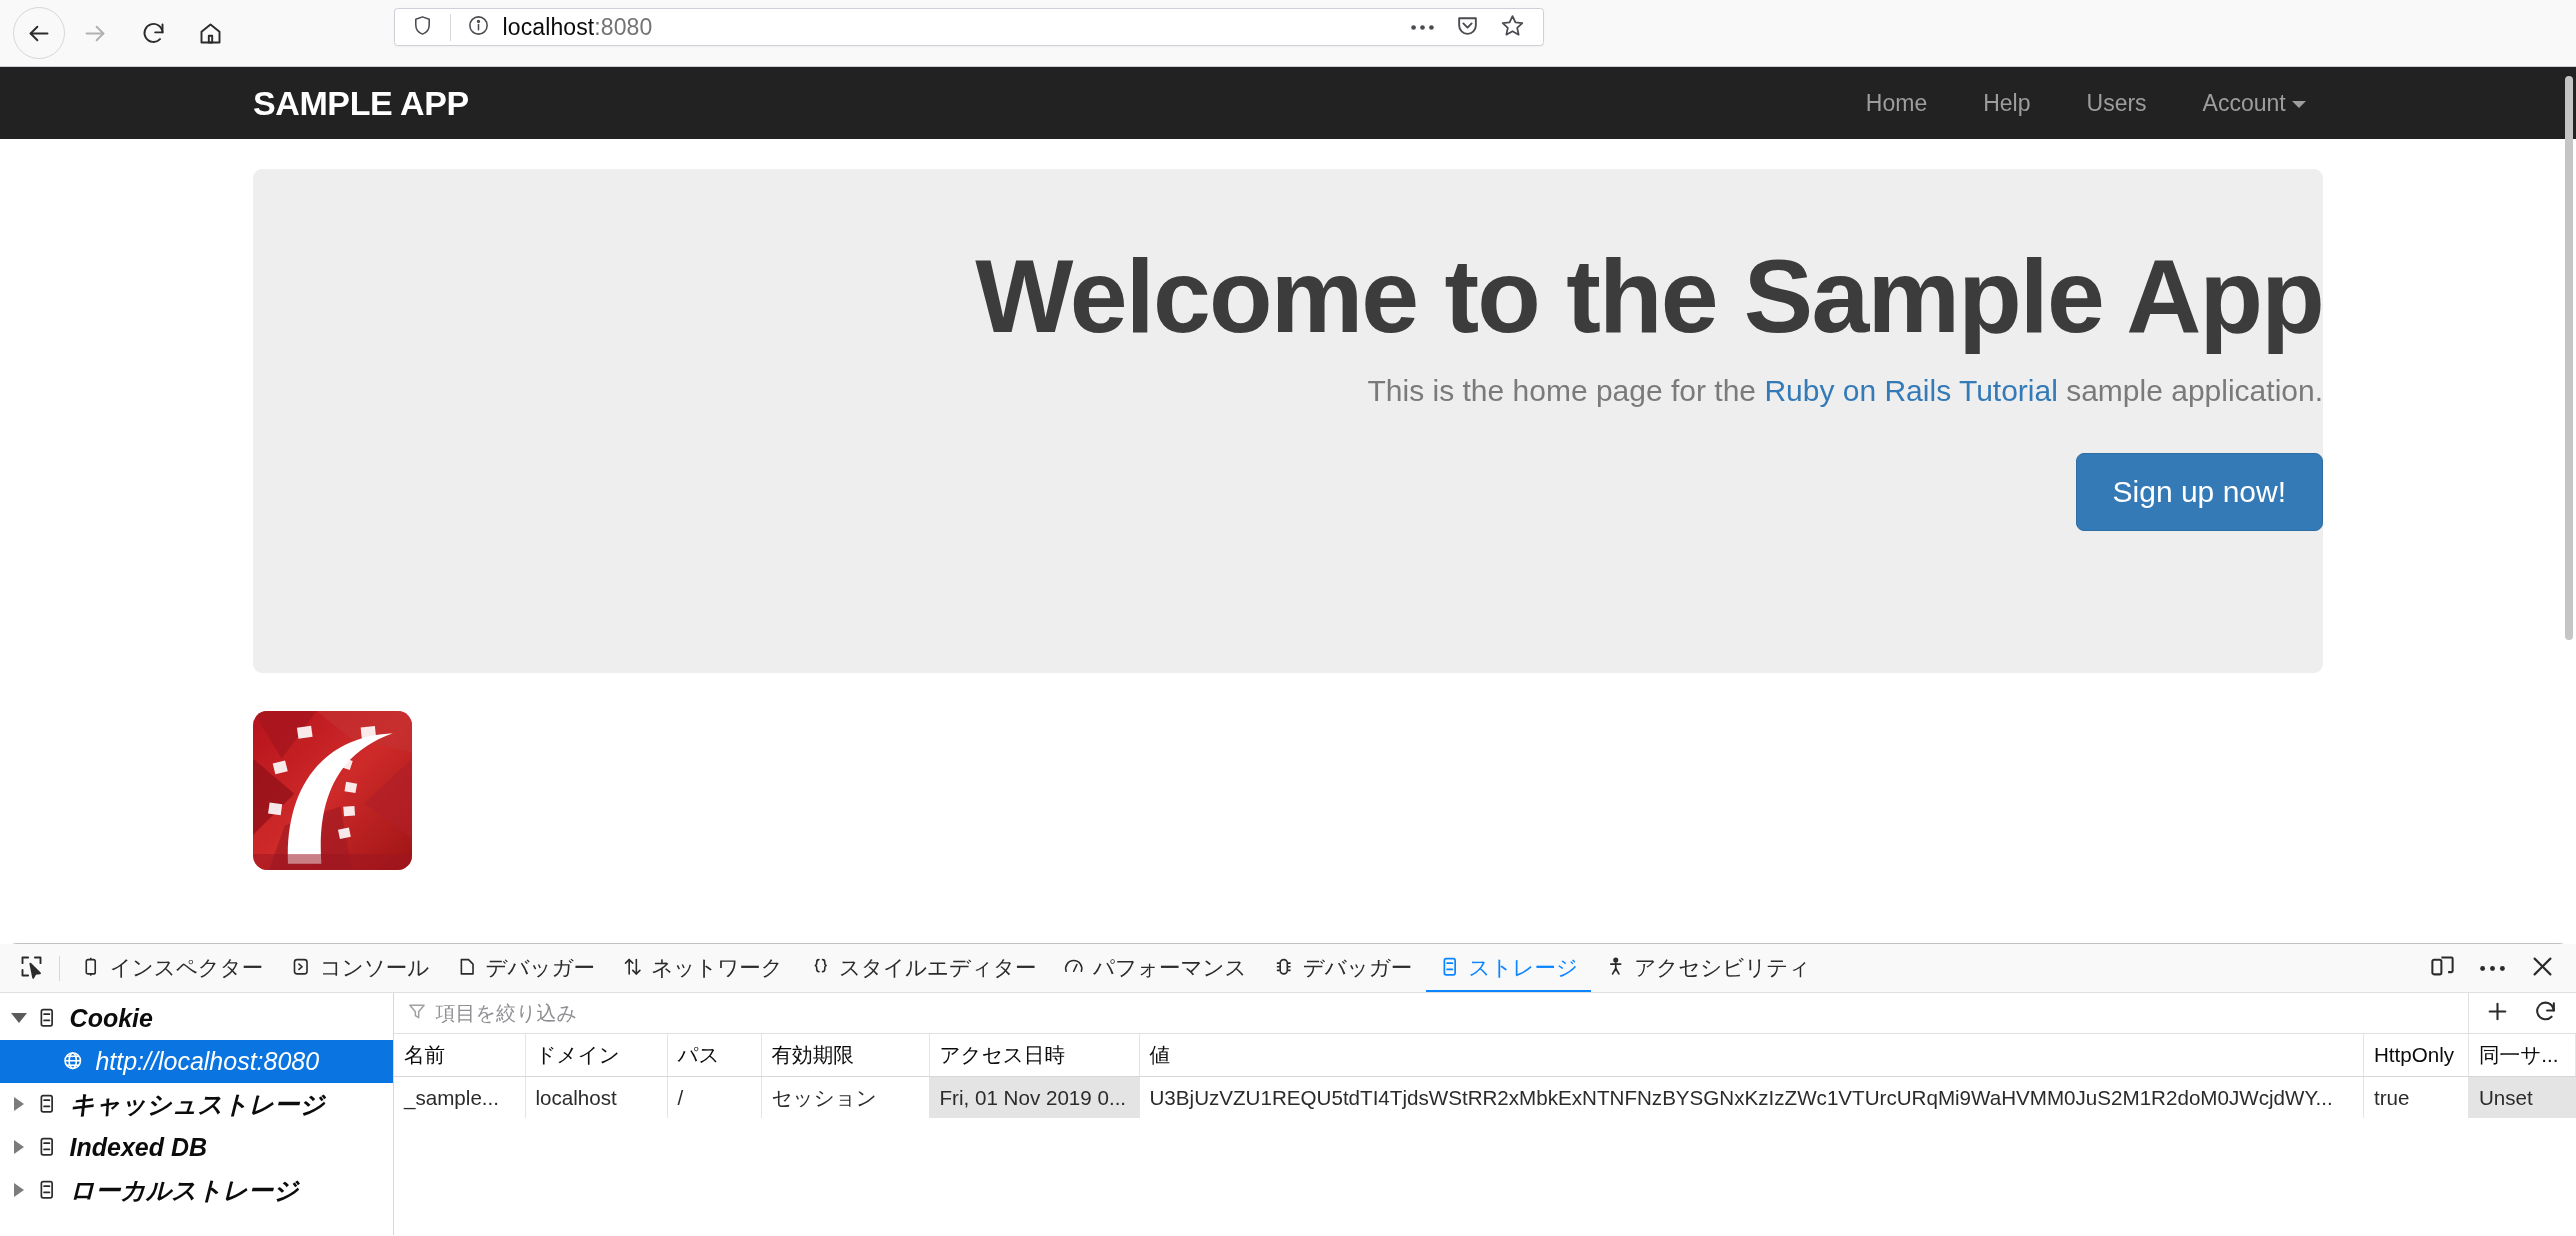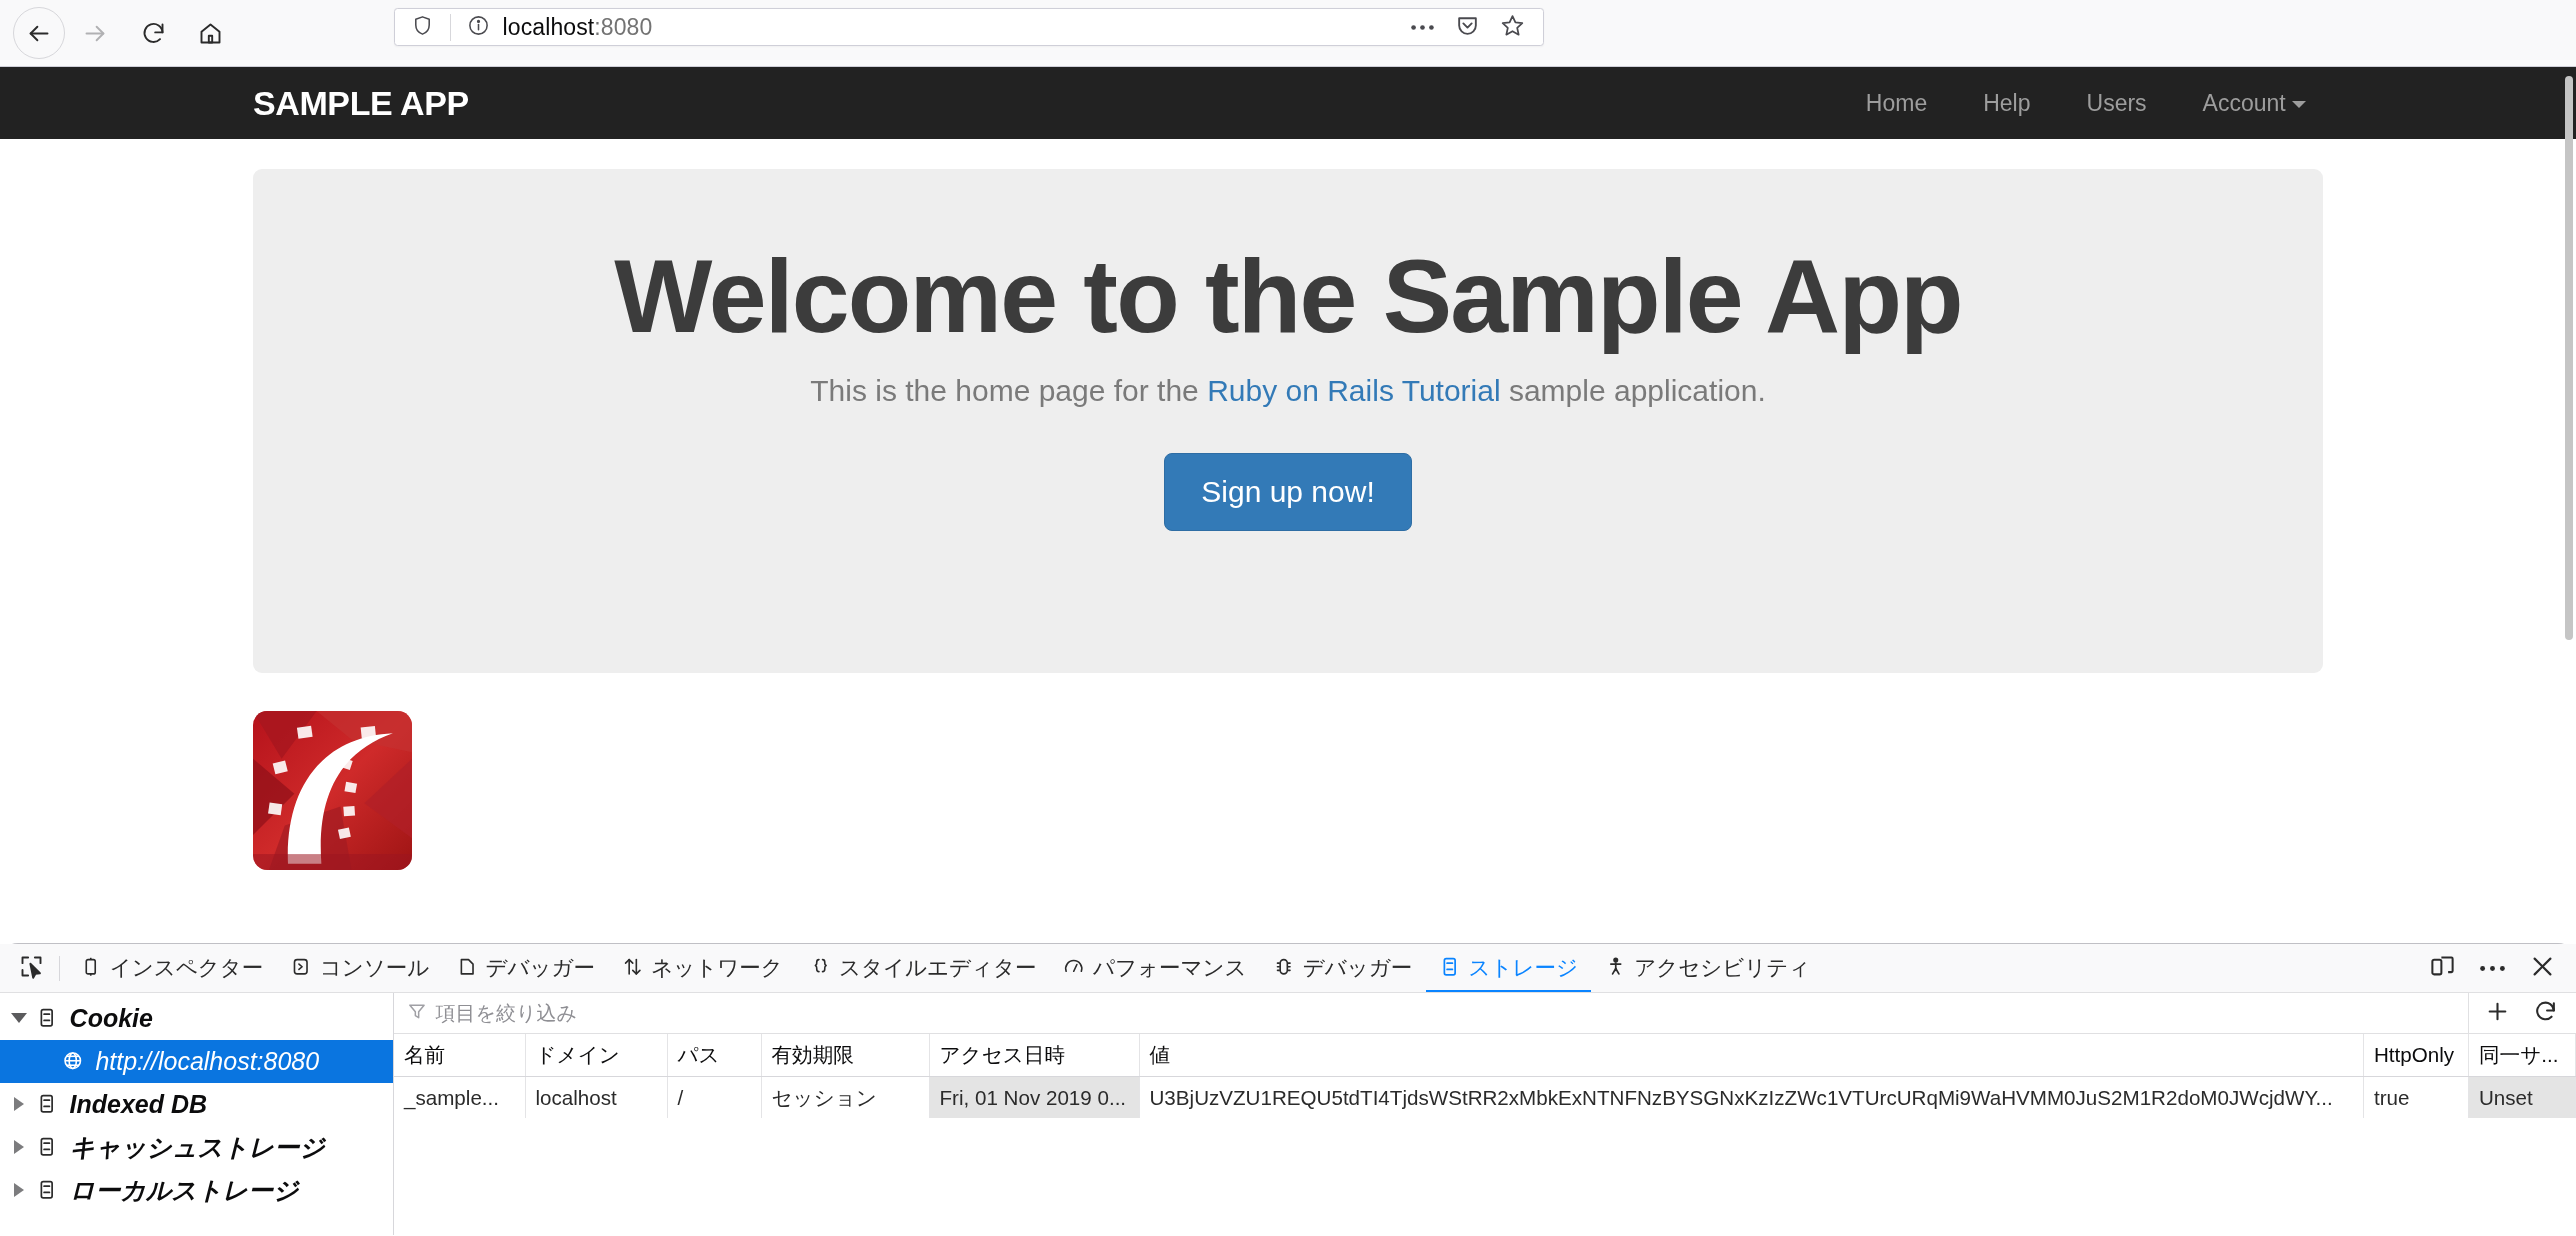--- a/index.html
+++ b/index.html
@@ -109,21 +109,21 @@
     margin-left: 6.3px;
     position: relative;
     top: 1.8px;
   }
 
   .jumbotron {
     margin: 30px 253px 0 253px;
     background: #eeeeee;
     border-radius: 9px;
     height: 504px;
-    text-align: center;
+    text-align: right;
     padding-top: 73px;
   }
   .jumbo-title {
     font-size: 104px;
     font-weight: bold;
     color: #3c3c3c;
     letter-spacing: -1.8px;
     line-height: 1.05;
   }
   .jumbo-sub {
@@ -624,35 +624,35 @@
         <span class="twisty">
             <i></i>
           </span>
         <span class="tree-icon">
           <svg width="21.5" height="21.5" viewBox="0 0 24 24" fill="none" stroke="#2b2b2b" stroke-width="1.9" stroke-linecap="round">
               <rect x="6" y="3" width="12" height="18" rx="2"></rect>
               <line x1="9" y1="8" x2="15" y2="8"></line>
               <line x1="9" y1="15" x2="15" y2="15"></line>
             </svg>
         </span>
-        <span class="tree-label">Indexed DB</span>
+        <span class="tree-label">キャッシュストレージ</span>
       </div>
 
       <div class="tree-row lvl0">
         <span class="twisty">
             <i></i>
           </span>
         <span class="tree-icon">
           <svg width="21.5" height="21.5" viewBox="0 0 24 24" fill="none" stroke="#2b2b2b" stroke-width="1.9" stroke-linecap="round">
               <rect x="6" y="3" width="12" height="18" rx="2"></rect>
               <line x1="9" y1="8" x2="15" y2="8"></line>
               <line x1="9" y1="15" x2="15" y2="15"></line>
             </svg>
         </span>
-        <span class="tree-label">キャッシュストレージ</span>
+        <span class="tree-label">Indexed DB</span>
       </div>
 
       <div class="tree-row lvl0">
         <span class="twisty">
             <i></i>
           </span>
         <span class="tree-icon">
           <svg width="21.5" height="21.5" viewBox="0 0 24 24" fill="none" stroke="#2b2b2b" stroke-width="1.9" stroke-linecap="round">
               <rect x="6" y="3" width="12" height="18" rx="2"></rect>
               <line x1="9" y1="8" x2="15" y2="8"></line>

